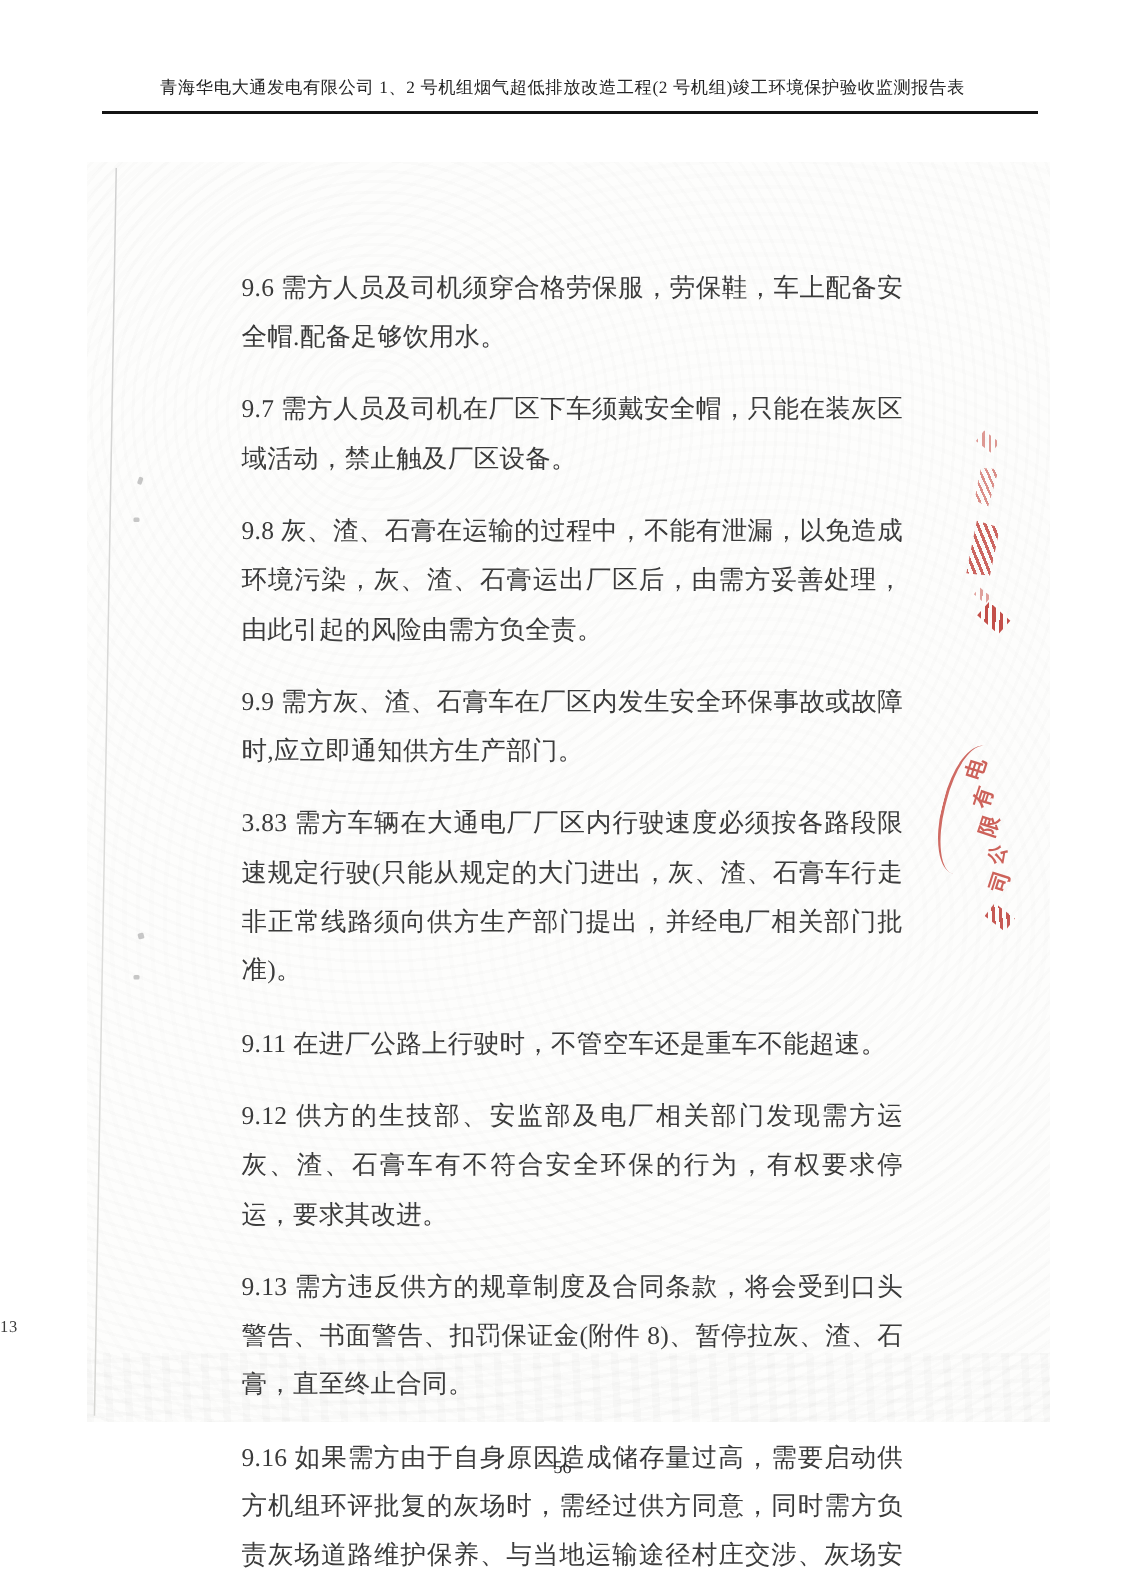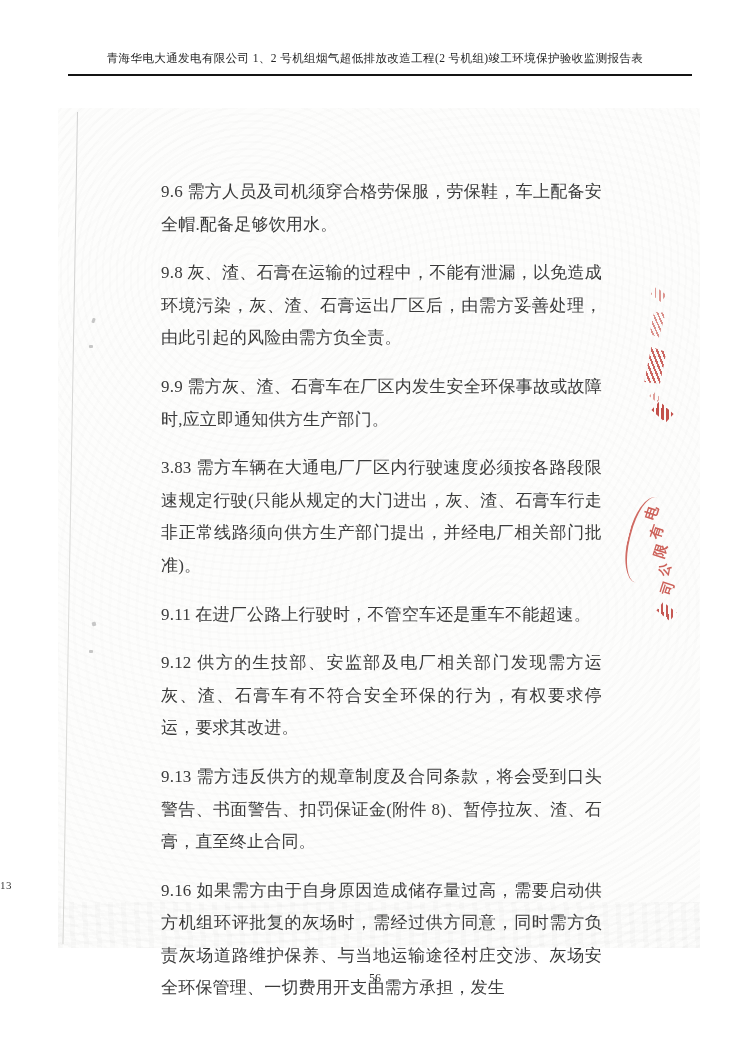--- a/index.html
+++ b/index.html
@@ -101,20 +101,21 @@
 <div class="scan-left-edge"></div>
 <div class="margin-speck speck1"></div>
 <div class="margin-speck speck2"></div>
 <div class="margin-speck speck3"></div>
 <div class="margin-speck speck4"></div>
 
 <div class="content">
 
     <p>9.6 需方人员及司机须穿合格劳保服，劳保鞋，车上配备安全帽.配备足够饮用水。</p>
 
+    <p>9.7 需方人员及司机在厂区下车须戴安全帽，只能在装灰区域活动，禁止触及厂区设备。</p>
 
     <p>9.8 灰、渣、石膏在运输的过程中，不能有泄漏，以免造成环境污染，灰、渣、石膏运出厂区后，由需方妥善处理，由此引起的风险由需方负全责。</p>
 
     <p>9.9 需方灰、渣、石膏车在厂区内发生安全环保事故或故障时,应立即通知供方生产部门。</p>
 
     <p>3.83 需方车辆在大通电厂厂区内行驶速度必须按各路段限速规定行驶(只能从规定的大门进出，灰、渣、石膏车行走非正常线路须向供方生产部门提出，并经电厂相关部门批准)。</p>
 
     <p>9.11 在进厂公路上行驶时，不管空车还是重车不能超速。</p>
 
     <p>9.12 供方的生技部、安监部及电厂相关部门发现需方运灰、渣、石膏车有不符合安全环保的行为，有权要求停运，要求其改进。</p>

